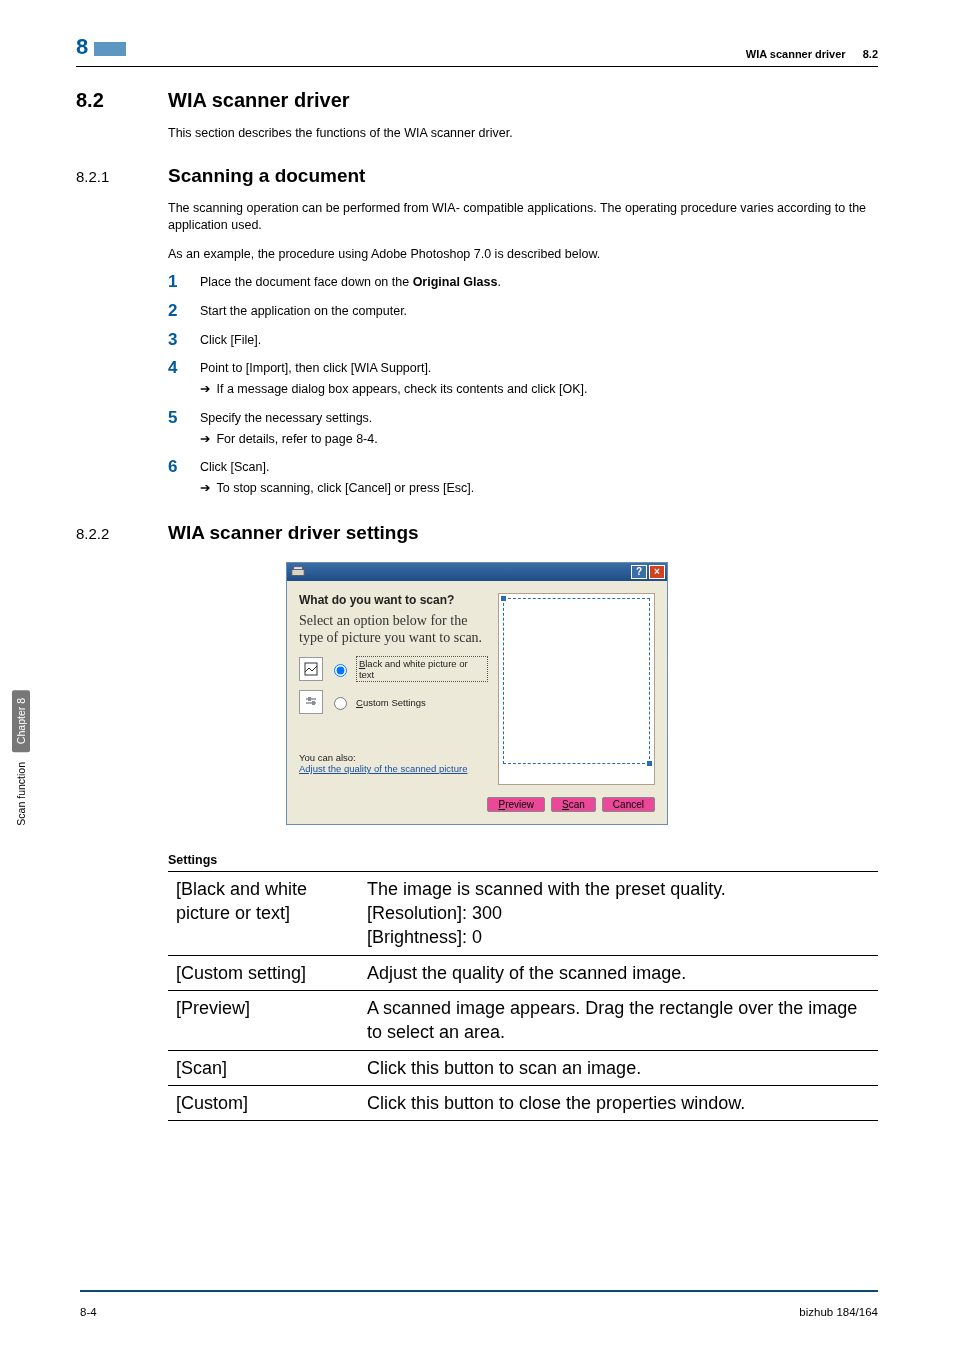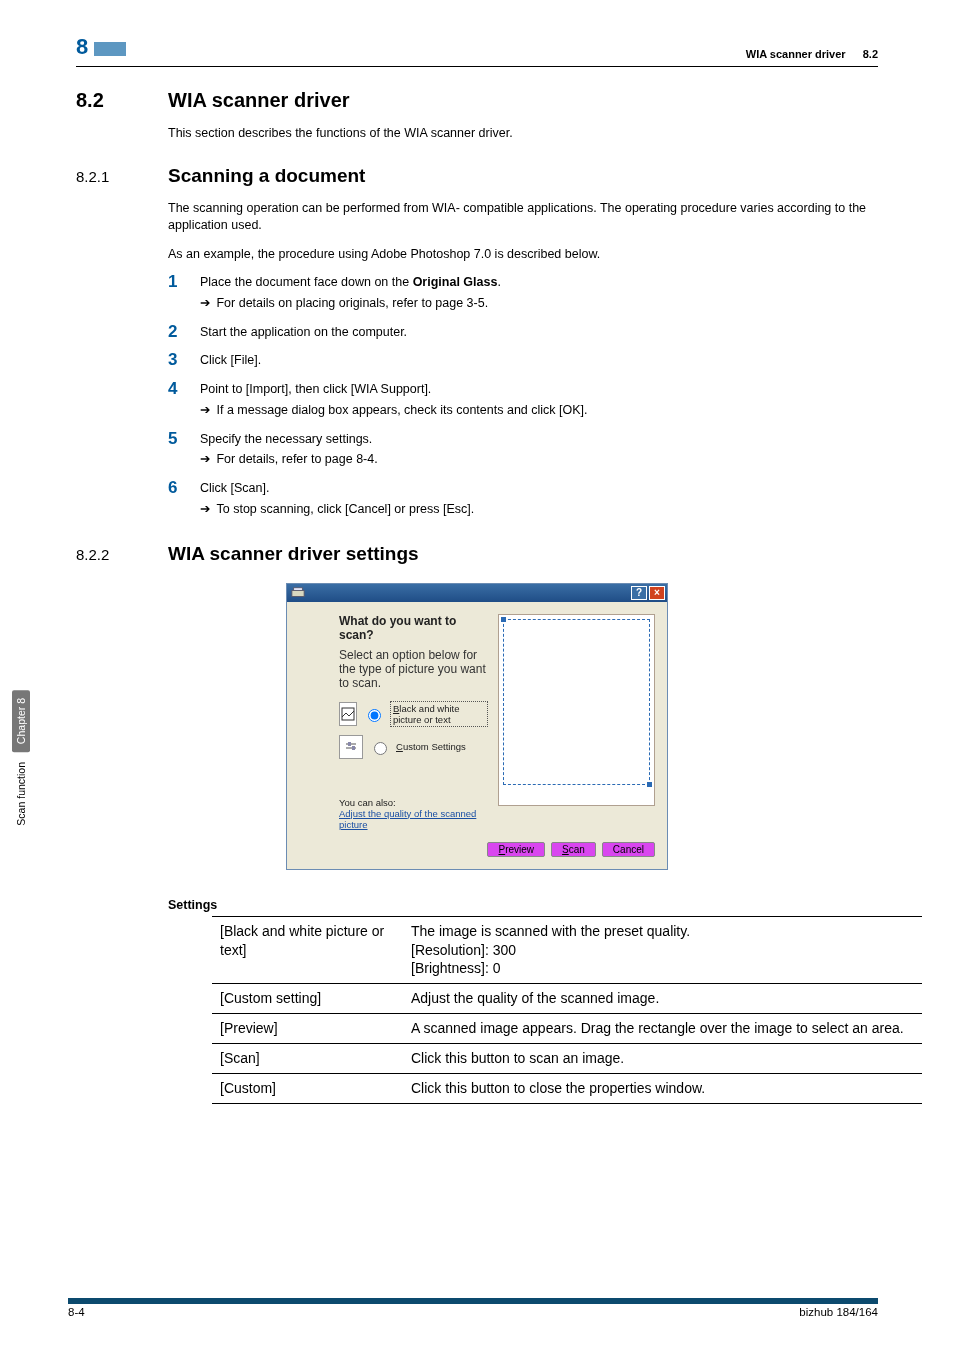--- a/index.html
+++ b/index.html
@@ -127,65 +127,64 @@
   }
   .tb-btn {
     width: 16px; height: 14px;
     display:flex; align-items:center; justify-content:center;
     margin-left:2px;
     font-size: 10px; font-weight:bold; line-height:1;
     border:1px solid #fff; box-sizing:border-box;
   }
   .tb-help { background:#3a6ea5; color:#fff; border-color:#fff;}
   .tb-close { background:#d1431f; color:#fff; }
-  .dlg-body { display:flex; padding:12px; gap:10px;margin-left:40px; }
+  .dlg-body { display:flex; padding:12px; gap:10px; }
   .dlg-left { flex:1; }
   .dlg-right {
     width: 155px; height: 190px;
     background:#fff;
     border:1px solid #b0a090;
     position:relative;
   }
   .dlg-right .selection {
     position:absolute; left:4px; top:4px; right:4px; bottom:20px;
     border:1px dashed #2a6ab4;
   }
   .dlg-right .selection::before,
   .dlg-right .selection::after {
     content:""; position:absolute; width:5px; height:5px; background:#2a6ab4;
   }
   .dlg-right .selection::before { left:-3px; top:-3px; }
   .dlg-right .selection::after { right:-3px; bottom:-3px; }
   .dlg-q { font-size: 12px; font-weight:bold; margin-bottom:6px; }
-  .dlg-sub { font-size: 12px; color:#333; margin-bottom:10px; line-height:1.2;}
+  .dlg-sub { font-size: 14px; color:#333; margin-bottom:10px; line-height:1.2;font-family:Liberation Serif, serif;}
   .dlg-opt { display:flex; align-items:center; gap:6px; margin-bottom:8px; }
   .dlg-opt .icon-box {
     width:22px; height:22px; border:1px solid #999; background:#fff;
     display:flex; align-items:center; justify-content:center; font-size:12px;
   }
   .dlg-opt label { font-size:9.5px; }
   .dlg-opt .und { text-decoration: underline; }
   .dlg-opt.sel label { border:1px dotted #555; padding:1px 2px;}
   .dlg-also { font-size:9.5px; margin-top:38px;}
   .dlg-link { color:#1a4fa3; text-decoration: underline; font-size:9.5px; cursor:pointer;}
   .dlg-buttons { display:flex; justify-content:flex-end; gap:6px; padding:0 12px 12px 0;}
   .dlg-buttons button {
     font-size:10px; padding:1px 10px;
-    background:#d946ef; border:1px solid #888;
+    background:#ec4899; border:1px solid #888;
     border-radius:2px;
   }
   .dlg-buttons button .und { text-decoration: underline; }
 
   .settings-block { margin-left: 92px; }
   .settings-title { font-weight:bold; font-size:12.5px; margin-bottom:4px;}
   table.settings {
     border-collapse: collapse;
     width: 100%;
-    font-size: 14px;
-    margin-left: 44px;
+    font-size: 18px;
   }
   table.settings td {
     border-top:1px solid #000;
     border-bottom:1px solid #000;
     padding: 5px 8px;
     vertical-align: top;
     line-height:1.35;
   }
   table.settings td:first-child { width: 175px; }
 
@@ -205,23 +204,23 @@
     padding: 8px 3px; border-radius:2px;
   }
   .sidetab .sf {
     font-size:10.5px;
     writing-mode: vertical-rl; transform: rotate(180deg);
   }
 
   .footer {
     position:absolute;
     bottom:26px;
-    left:68px; right:76px;
-    border-top:6px solid #0c4a6e;
-    padding-top:2px;
+    left:80px; right:76px;
+    border-top:2px solid #0c4a6e;
+    padding-top:14px;
     display:flex;
     justify-content:space-between;
     font-size:11.5px;
   }
 </style>
 </head>
 <body>
 
 <div class="page">
 
@@ -253,21 +252,20 @@
   </div>
   <p class="body-text">The scanning operation can be performed from WIA- compatible applications. The operating procedure varies according to the application used.</p>
   <p class="body-text">As an example, the procedure using Adobe Photoshop 7.0 is described below.</p>
 
   <div class="step">
     <div class="sn">1</div>
     <div class="sc">
       <div>
         <span>Place the document face down on the </span><b>Original Glass</b><span>.</span>
       </div>
-      <div class="arrow-line"><span class="arrow"></span><span>For details on placing originals, refer to page 3-5.</span></div>
     </div>
   </div>
 
   <div class="step">
     <div class="sn">2</div>
     <div class="sc">
         <div>Start the application on the computer.</div>
       </div>
   </div>
 

